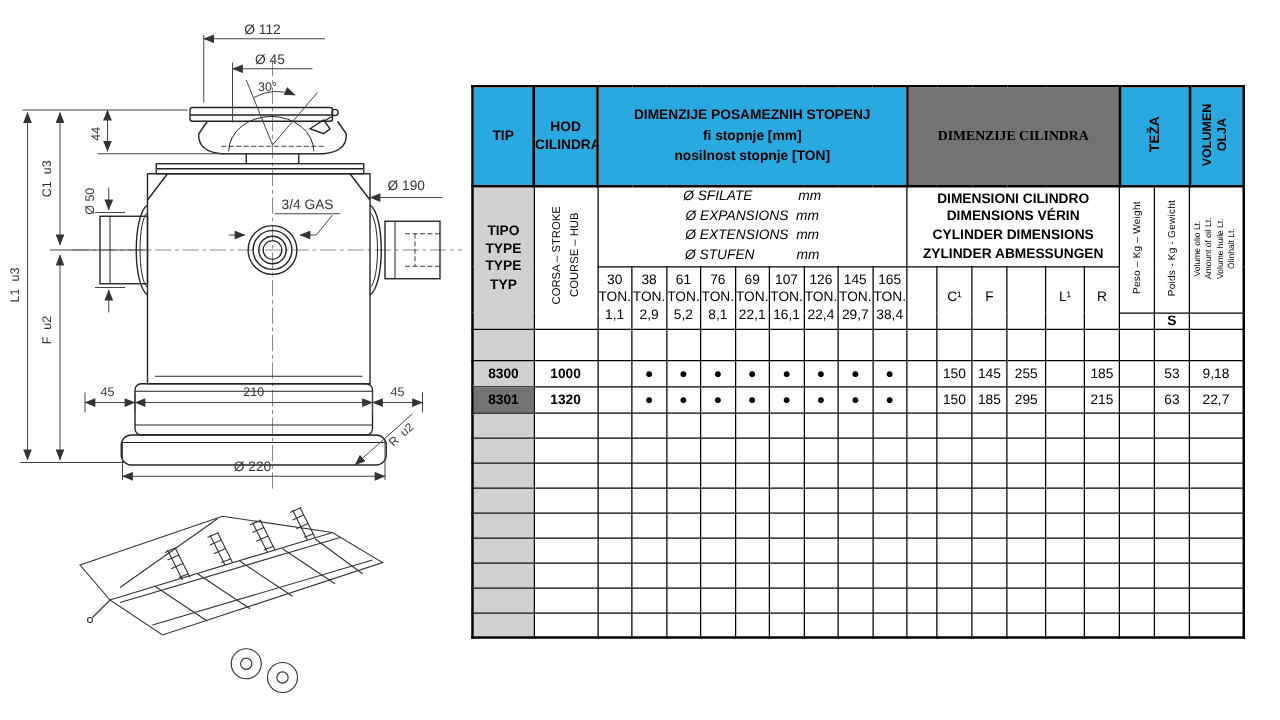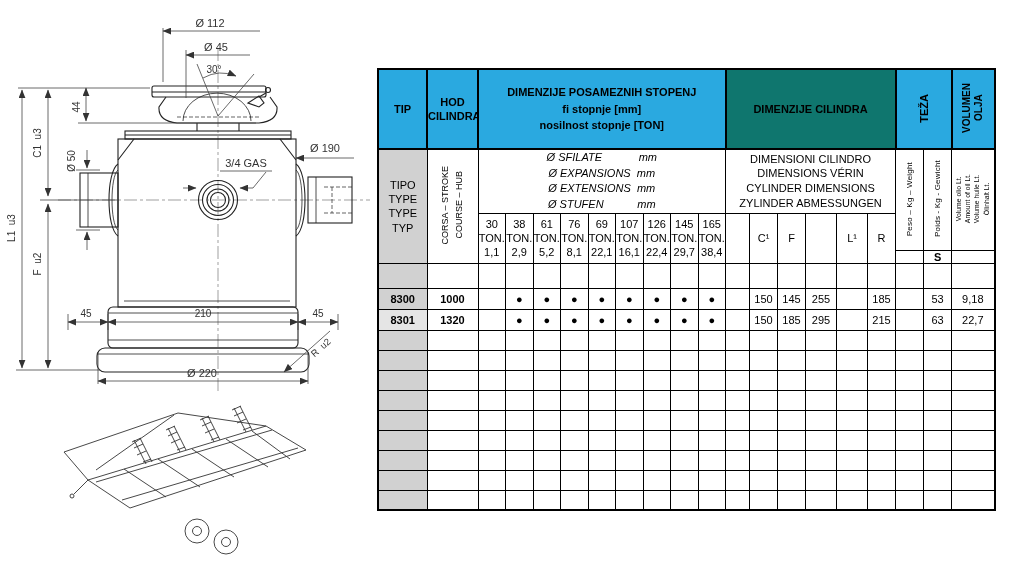--- a/index.html
+++ b/index.html
@@ -16,24 +16,24 @@
   .hE{height:25px}.hF{height:21px}.h20{height:20px}
   .preline{white-space:pre-line;}
   .vert{writing-mode:vertical-rl;transform:rotate(180deg);display:inline-block;
         white-space:pre-line;}
   .tip-h{font-size:12px;}
   .hod-h{font-size:9px;line-height:1.3;}
   .stages-h{font-size:11px;line-height:1.5;}
   .cyl-h{font-size:11px;}
   .teza-h{font-size:11px;}
   .vol-h{font-size:10px;line-height:1.2;}
-  .tipo{font-size:12.5px;font-weight:normal;line-height:1.3;}
+  .tipo{font-size:12.5px;font-weight:bold;line-height:1.3;}
   .corsa{font-size:9px;line-height:1.6;}
   .stagespec{font-size:11px;line-height:1.4;text-align:left;padding-left:6px;font-style:italic;}
-  .cylspec{font-size:10px;font-weight:normal;line-height:1.35;text-align:left;padding-left:5px;}
+  .cylspec{font-size:10px;font-weight:bold;line-height:1.35;text-align:left;padding-left:5px;}
   .toncell{font-size:8.5px;line-height:1.3;}
   .dimlabel{font-size:12px;}
   .kgrot{font-size:8px;letter-spacing:.2px;}
   .volrot{font-size:6.8px;line-height:1.35;}
   .scell{font-size:9px;font-weight:bold;}
   .typecell{font-size:12.5px;font-weight:bold;}
   .strokecell{font-size:11px;font-weight:bold;}
   .bullet{font-size:10px;}
   .val{font-size:11px;}
 </style>
@@ -180,21 +180,21 @@
   </colgroup>
   <tbody id="spec-tbody">
 
     <tr class="hA">
       <td class="blue tip-h" style="background: rgb(42, 169, 224);">TIP</td>
       <td class="blue hod-h preline" style="background: rgb(42, 169, 224);">HOD
 CILINDRA</td>
       <td class="blue stages-h preline" colspan="9" style="background: rgb(42, 169, 224);">DIMENZIJE POSAMEZNIH STOPENJ
 fi stopnje [mm]
 nosilnost stopnje [TON]</td>
-      <td class="blue cyl-h" colspan="6" style="background: #0f766e;">DIMENZIJE CILINDRA</td>
+      <td class="blue cyl-h" colspan="6" style="background: #737373; font-family: Liberation Serif, serif;">DIMENZIJE CILINDRA</td>
       <td class="blue" colspan="2" style="background: rgb(42, 169, 224);"><span class="vert teza-h">TEŽA</span></td>
       <td class="blue" style="background: rgb(42, 169, 224);"><span class="vert vol-h">VOLUMEN
 OLJA</span></td>
     </tr>
 
     <tr class="hB">
       <td class="gray tipo preline" rowspan="3" style="background: rgb(209, 209, 209);">TIPO
 TYPE
 TYPE
 TYP</td>
@@ -280,21 +280,21 @@
       <td class="val">145</td>
       <td class="val">255</td>
       <td class="val"></td>
       <td class="val">185</td>
       <td class="val"></td>
       <td class="val">53</td>
       <td class="val">9,18</td>
     </tr>
 
     <tr class="hF">
-      <td class="gray typecell" style="background: #e5e5e5;">8301</td>
+      <td class="gray typecell" style="background: #737373;">8301</td>
       <td class="strokecell">1320</td>
       <td></td>
       <td class="bullet">●</td>
       <td class="bullet">●</td>
       <td class="bullet">●</td>
       <td class="bullet">●</td>
       <td class="bullet">●</td>
       <td class="bullet">●</td>
       <td class="bullet">●</td>
       <td class="bullet">●</td>

